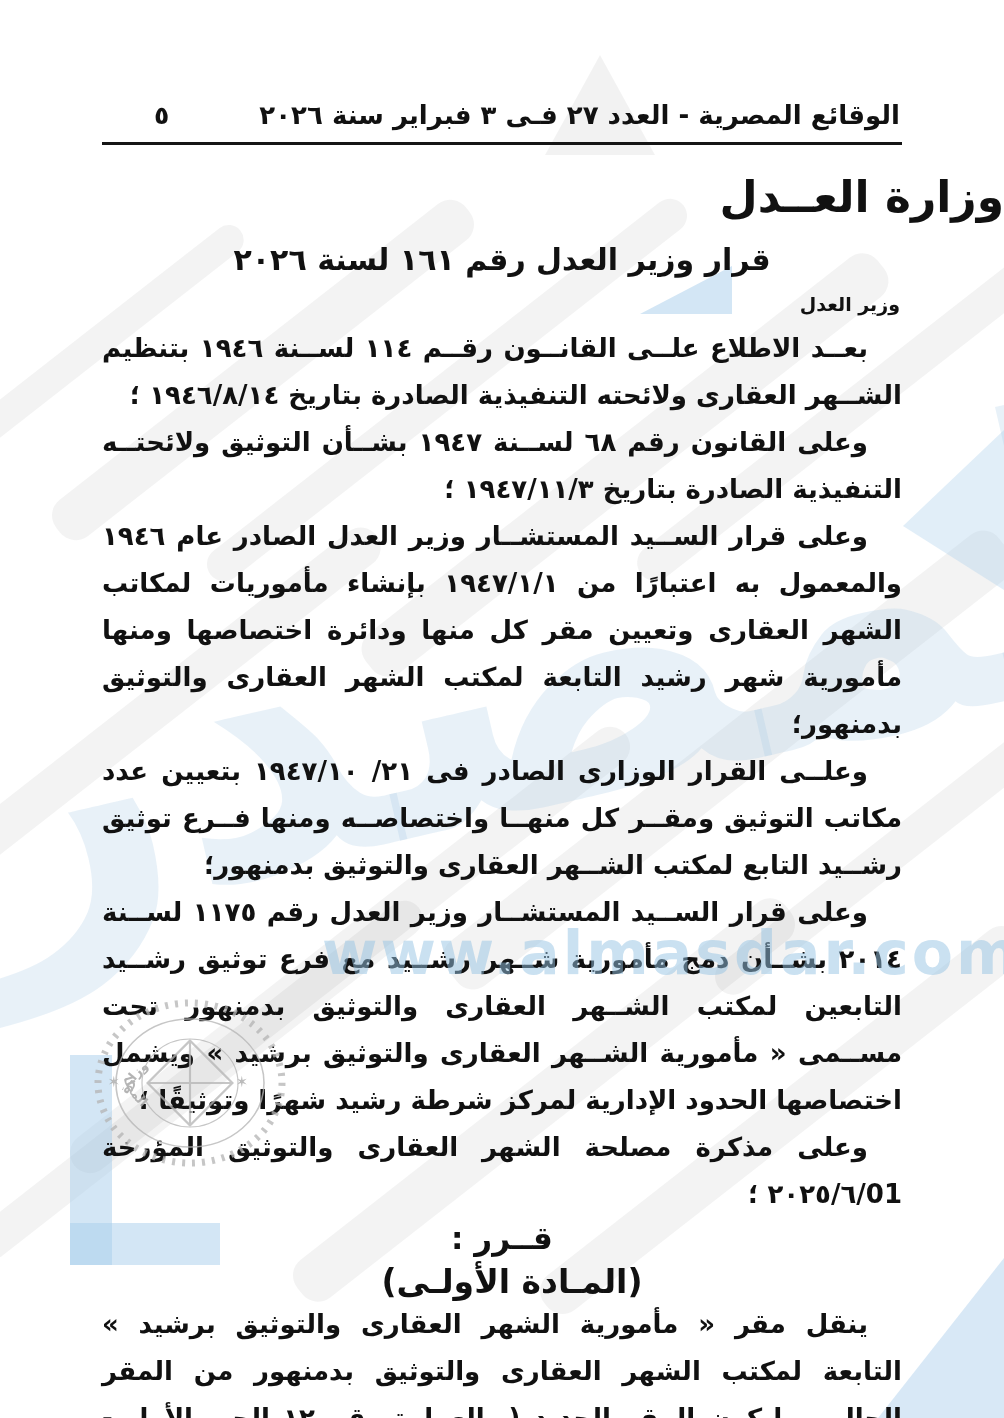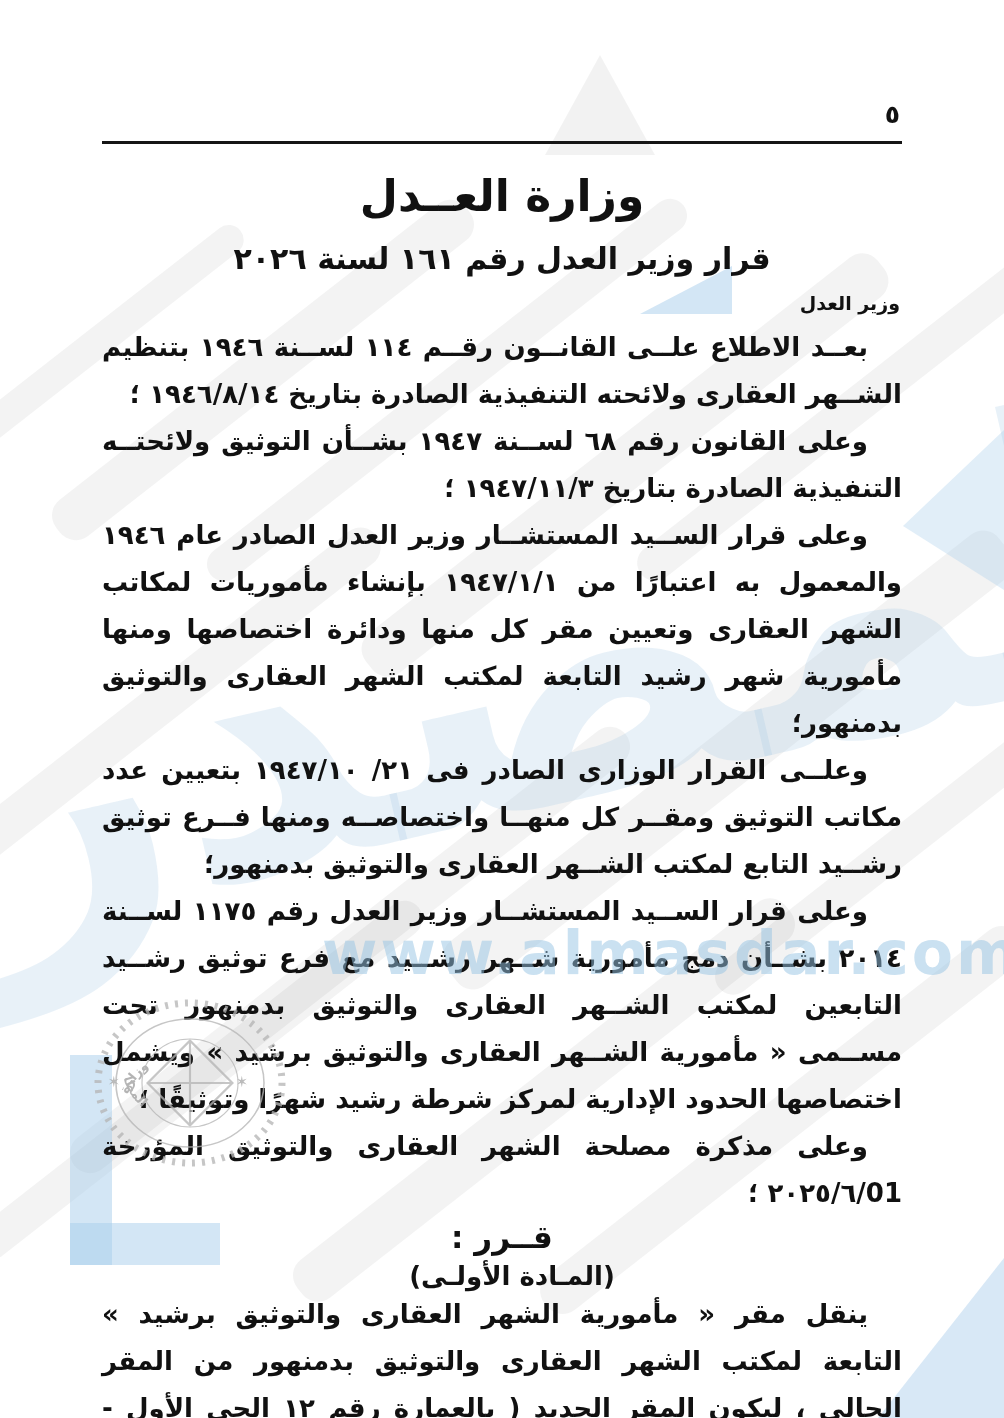--- a/index.html
+++ b/index.html
@@ -33,33 +33,33 @@
   .seal{position:absolute;left:88px;top:995px;z-index:2;opacity:0.85;}
   
   .content{position:absolute;inset:0;z-index:1;direction:rtl;}
   .doc-header{
     display:flex;justify-content:space-between;align-items:flex-end;
     padding:100px 104px 0 140px;
     font-size:26px;font-weight:700;
   }
   .page-num{font-size:25px;font-weight:700;padding-left:14px;}
   .rule{margin:12px 102px 0 102px;border-top:3px solid #151515;}
-  .ministry-title{margin-top:26px;text-align:center;font-size:44px;font-weight:700;letter-spacing:1px;}
+  .ministry-title{margin-top:26px;text-align:right;font-size:44px;font-weight:700;letter-spacing:1px;}
   .decree-title{margin-top:20px;text-align:center;font-size:30px;font-weight:700;}
   .opening{margin:16px 104px 0 104px;text-align:right;font-size:19px;font-weight:700;}
   .body-par{
     margin:0 102px;
     font-size:26px;font-weight:700;
     line-height:47px;
     text-align:justify;
     text-indent:34px;
   }
   .body-par.first{margin-top:10px;}
   .decision-word{margin-top:2px;text-align:center;font-size:31px;font-weight:700;}
-  .article-heading{margin-top:6px;text-align:center;font-size:26px;font-weight:700;padding-left:20px;}
+  .article-heading{margin-top:6px;text-align:center;font-size:33px;font-weight:700;padding-left:20px;}
   .seal text{font-family:"DejaVu Sans", sans-serif;}
 </style>
 </head>
 <body>
 
 <div class="page">
 
   <div class="wm-layer">
     <div class="stripe" style="left:240px;top:110px;width:46px;height:520px;"></div>
     <div class="stripe" style="left:430px;top:90px;width:34px;height:600px;"></div>
@@ -109,20 +109,21 @@
       <textPath href="#arcTop" startOffset="22%">وزارة الصناعة</textPath>
     </text>
     <text font-size="13" fill="#a8a8a8" font-weight="700">
       <textPath href="#arcBot" startOffset="20%">المطابع الأميرية</textPath>
     </text>
   </svg>
 
   <div class="content">
 
     <div class="doc-header">
+      <div>الوقائع المصرية - العدد ٢٧ فـى ٣ فبراير سنة ٢٠٢٦</div>
       <div class="page-num">٥</div>
     </div>
     <div class="rule"></div>
 
     <div class="ministry-title">وزارة العــدل</div>
     <div class="decree-title">قرار وزير العدل رقم ١٦١ لسنة ٢٠٢٦</div>
 
     <div class="opening">وزير العدل</div>
 
     <p class="body-par first">بعــد الاطلاع علــى القانــون رقــم ١١٤ لســنة ١٩٤٦ بتنظيم الشــهر العقارى ولائحته التنفيذية الصادرة بتاريخ ١٩٤٦/٨/١٤ ؛</p>

